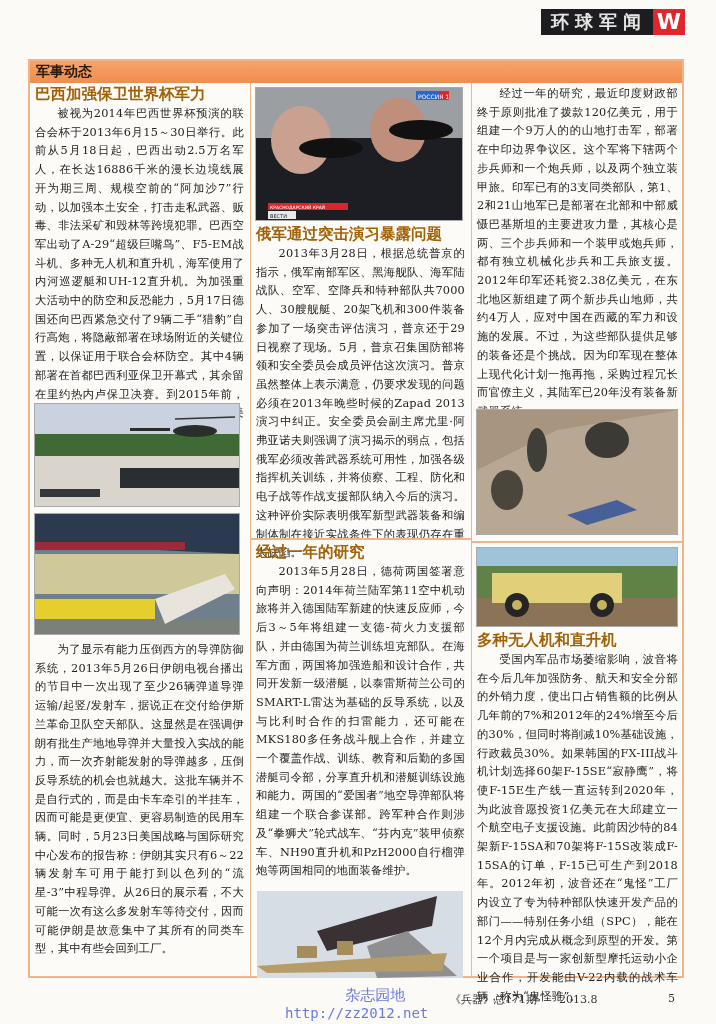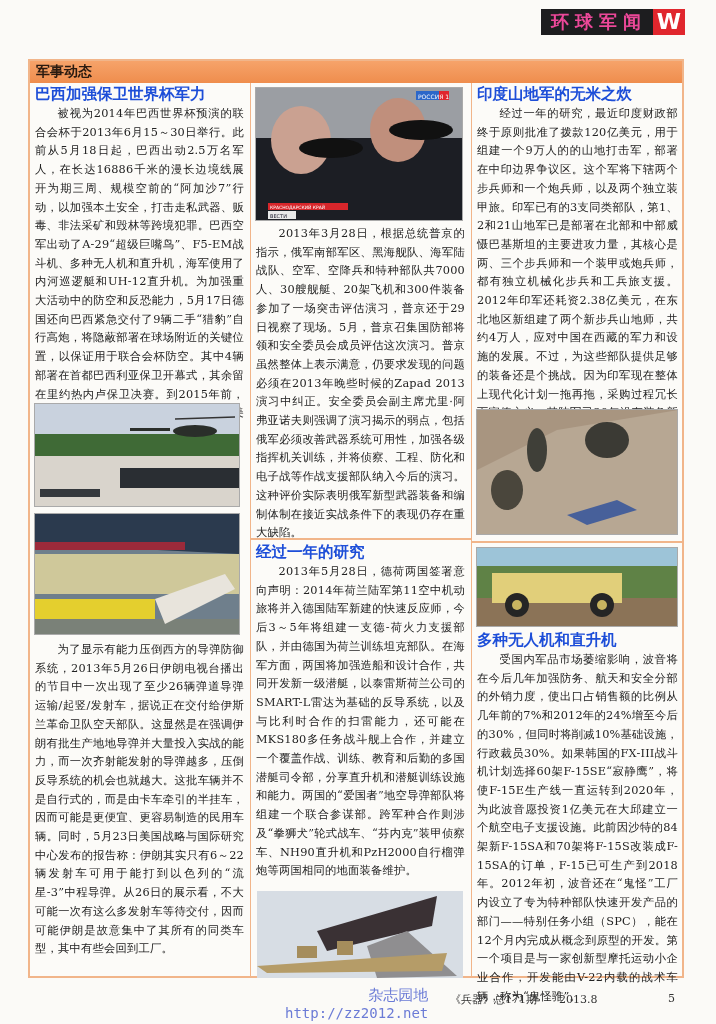--- a/index.html
+++ b/index.html
@@ -1,35 +1,35 @@
 <!DOCTYPE html>
 <html><head>
 <meta charset="utf-8">
 <style>
   html,body{margin:0;padding:0;}
   body{width:716px;height:1024px;background:#fbfaf7;position:relative;overflow:hidden;font-family:"DejaVu Serif","Liberation Serif",serif;color:#1e1e1e;}
   .masthead{position:absolute;left:541px;top:9px;height:26px;display:flex;}
-  .mast-title{background:#1d1d1f;color:#ec4899;font-size:18px;font-weight:bold;letter-spacing:6px;padding:0 6px 0 10px;line-height:26px;font-family:"DejaVu Serif",serif;}
+  .mast-title{background:#1d1d1f;color:#e5e5e5;font-size:18px;font-weight:bold;letter-spacing:6px;padding:0 6px 0 10px;line-height:26px;font-family:"DejaVu Serif",serif;}
   .mast-w{background:#e0262d;color:#fff;font-size:22px;font-weight:bold;width:32px;text-align:center;line-height:26px;font-family:"DejaVu Sans",sans-serif;}
   .frame{position:absolute;left:28px;top:59px;width:656px;height:919px;border:2px solid #f1b58a;box-sizing:border-box;background:#fcfbf8;padding-left:16px;}
   .section-bar{position:absolute;left:0;top:0;right:0;height:22px;background:linear-gradient(#f6a36a,#ef8d4d);}
   .section-label{position:absolute;left:6px;top:2px;font-size:14px;font-weight:bold;color:#2a1a10;font-family:"DejaVu Sans",sans-serif;}
   .col{position:absolute;top:22px;bottom:0;}
   .col1{left:0;width:220px;border-right:1.5px solid #f1b58a;}
   .col2{left:221px;width:220px;border-right:1.5px solid #f1b58a;}
   .col3{left:442px;width:212px;}
   .article{position:absolute;left:0;right:0;padding:0 6px 0 5px;box-sizing:border-box;}
-  .headline{font-family:"DejaVu Sans",sans-serif;font-weight:bold;font-size:15.5px;line-height:19px;margin:0 0 1px 0;color:#1d4ed8;white-space:nowrap;}
+  .headline{font-family:"DejaVu Sans",sans-serif;font-weight:bold;font-size:15.5px;line-height:19px;margin:0 0 1px 0;color:#a16207;white-space:nowrap;}
   .body{font-size:11.3px;line-height:18.7px;text-align:justify;text-indent:2em;margin:0;color:#222;letter-spacing:0.2px;}
   .photo{position:absolute;box-sizing:border-box;border:1px solid #aaa;overflow:hidden;}
   .divider{position:absolute;left:0;right:0;height:1.5px;background:#f1b58a;}
   .footer-mag{position:absolute;left:450px;top:992px;font-size:11px;color:#333;text-align:center;}
   .footer-num{position:absolute;left:668px;top:992px;font-size:11px;color:#333;}
   .watermark{position:absolute;left:285px;top:986px;color:#6b7bd6;font-family:"DejaVu Sans",sans-serif;}
-  .wm1{font-size:15px;text-align:right;padding-left:37px;}
+  .wm1{font-size:15px;text-align:center;padding-left:37px;}
   .wm2{font-size:14px;font-family:"DejaVu Sans Mono",monospace;}
 </style>
 </head>
 <body>
 
 <div class="masthead">
   <div class="mast-title">环球军闻</div>
   <div class="mast-w">W</div>
 </div>
 
@@ -84,20 +84,21 @@
         <rect x="160" y="3" width="33" height="9" fill="#2b67c9"></rect>
         <rect x="183" y="3" width="10" height="9" fill="#e0262d"></rect>
         <text x="162" y="10.5" font-size="6" fill="#fff" font-family="DejaVu Sans, sans-serif">РОССИЯ 1</text>
         <rect x="12" y="115" width="80" height="7" fill="#d8262b"></rect>
         <text x="14" y="120.5" font-size="4.5" fill="#fff" font-family="DejaVu Sans, sans-serif">КРАСНОДАРСКИЙ КРАЙ</text>
         <rect x="12" y="123" width="28" height="8" fill="#e9e9e9"></rect>
         <text x="14" y="129.5" font-size="5" fill="#223" font-family="DejaVu Sans, sans-serif">ВЕСТИ</text>
       </svg>
     </div>
     <div class="article" style="top:142px;">
+      <h2 class="headline">俄军通过突击演习暴露问题</h2>
       <p class="body">2013年3月28日，根据总统普京的指示，俄军南部军区、黑海舰队、海军陆战队、空军、空降兵和特种部队共7000人、30艘舰艇、20架飞机和300件装备参加了一场突击评估演习，普京还于29日视察了现场。5月，普京召集国防部将领和安全委员会成员评估这次演习。普京虽然整体上表示满意，仍要求发现的问题必须在2013年晚些时候的Zapad 2013演习中纠正。安全委员会副主席尤里·阿弗亚诺夫则强调了演习揭示的弱点，包括俄军必须改善武器系统可用性，加强各级指挥机关训练，并将侦察、工程、防化和电子战等作战支援部队纳入今后的演习。这种评价实际表明俄军新型武器装备和编制体制在接近实战条件下的表现仍存在重大缺陷。</p>
     </div>
     <div class="divider" style="top:455px;"></div>
     <div class="article" style="top:460px;">
       <h2 class="headline">经过一年的研究</h2>
       <p class="body">2013年5月28日，德荷两国签署意向声明：2014年荷兰陆军第11空中机动旅将并入德国陆军新建的快速反应师，今后3～5年将组建一支德-荷火力支援部队，并由德国为荷兰训练坦克部队。在海军方面，两国将加强造船和设计合作，共同开发新一级潜艇，以泰雷斯荷兰公司的SMART-L雷达为基础的反导系统，以及与比利时合作的扫雷能力，还可能在MKS180多任务战斗舰上合作，并建立一个覆盖作战、训练、教育和后勤的多国潜艇司令部，分享直升机和潜艇训练设施和能力。两国的“爱国者”地空导弹部队将组建一个联合参谋部。跨军种合作则涉及“拳狮犬”轮式战车、“芬内克”装甲侦察车、NH90直升机和PzH2000自行榴弹炮等两国相同的地面装备维护。</p>
     </div>
     <div class="photo" style="left:6px;top:808px;width:206px;height:87px;border:none;">
       <svg width="206" height="87" viewBox="0 0 206 87">
         <rect width="206" height="87" fill="#d7dde4"></rect>
@@ -105,21 +106,20 @@
         <polygon points="110,55 150,40 200,85 120,87" fill="#8f8e90"></polygon>
         <polygon points="0,75 190,62 185,80 10,82" fill="#b59c68"></polygon>
         <rect x="40" y="55" width="20" height="12" fill="#a58d5c"></rect>
         <rect x="80" y="50" width="16" height="14" fill="#a58d5c"></rect>
       </svg>
     </div>
   </div>
 
   <div class="col col3">
     <div class="article" style="top:2px;">
-      <h2 class="headline">印度山地军的无米之炊</h2>
       <p class="body">经过一年的研究，最近印度财政部终于原则批准了拨款120亿美元，用于组建一个9万人的的山地打击军，部署在中印边界争议区。这个军将下辖两个步兵师和一个炮兵师，以及两个独立装甲旅。印军已有的3支同类部队，第1、2和21山地军已是部署在北部和中部威慑巴基斯坦的主要进攻力量，其核心是两、三个步兵师和一个装甲或炮兵师，都有独立机械化步兵和工兵旅支援。2012年印军还耗资2.38亿美元，在东北地区新组建了两个新步兵山地师，共约4万人，应对中国在西藏的军力和设施的发展。不过，为这些部队提供足够的装备还是个挑战。因为印军现在整体上现代化计划一拖再拖，采购过程冗长而官僚主义，其陆军已20年没有装备新武器系统。</p>
     </div>
     <div class="photo" style="left:4px;top:326px;width:202px;height:126px;">
       <svg width="202" height="126" viewBox="0 0 202 126">
         <rect width="202" height="126" fill="#a89580"></rect>
         <polygon points="0,60 80,20 202,0 202,126 0,126" fill="#b7a793"></polygon>
         <ellipse cx="60" cy="40" rx="10" ry="22" fill="#3f3f38"></ellipse>
         <ellipse cx="30" cy="80" rx="16" ry="20" fill="#4a463c"></ellipse>
         <ellipse cx="130" cy="30" rx="22" ry="18" fill="#3b3a34"></ellipse>
         <polygon points="90,105 140,90 160,100 110,115" fill="#47609a"></polygon>

